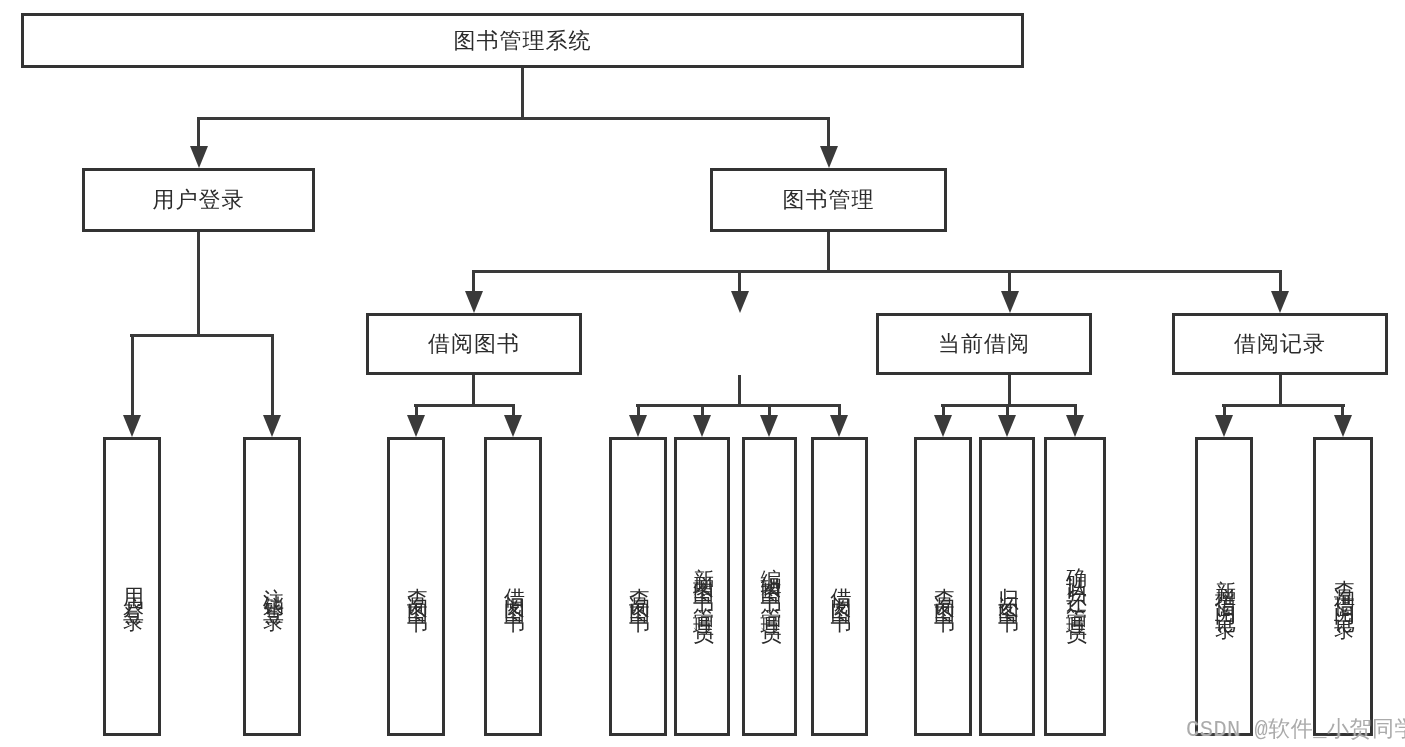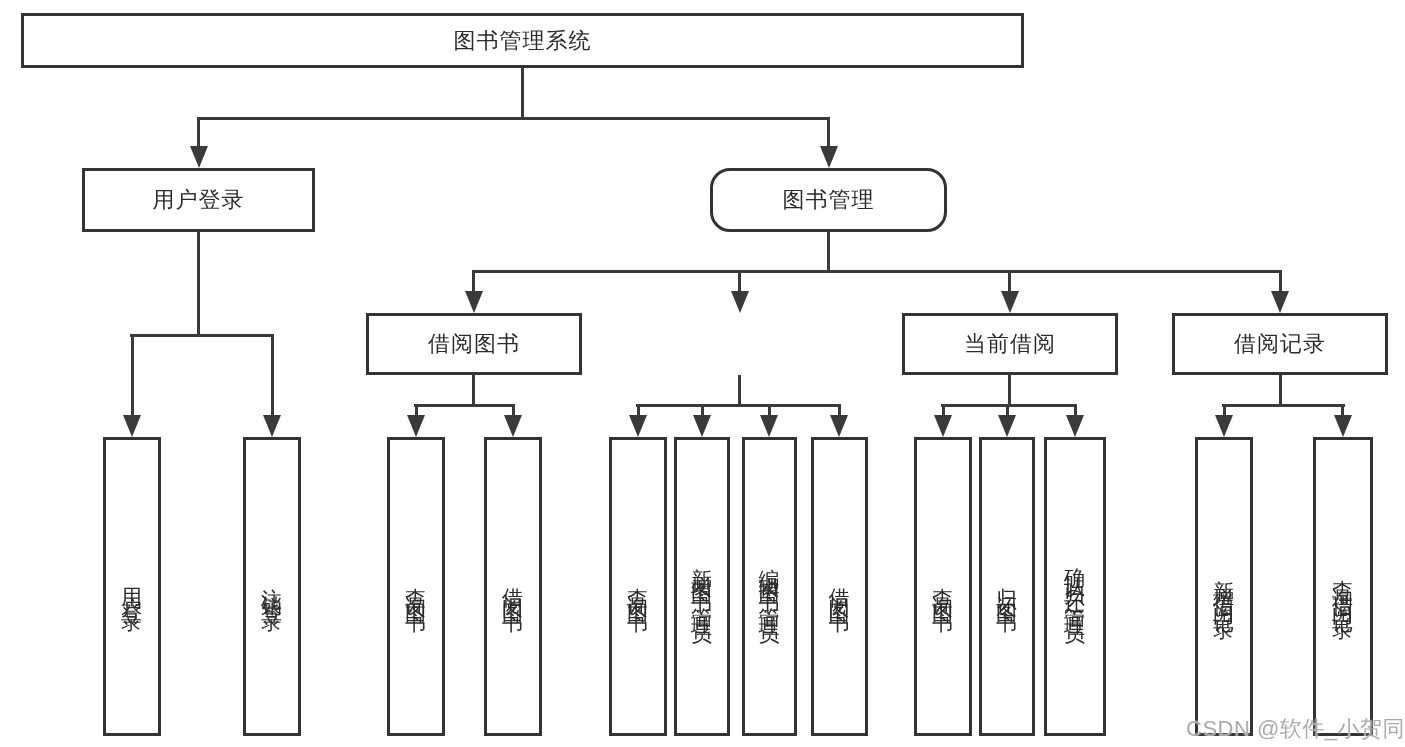--- a/index.html
+++ b/index.html
@@ -4,20 +4,21 @@
 <style>
   * { margin: 0; padding: 0; box-sizing: border-box; }
   html, body { background: #ffffff; }
   body { font-family: "Liberation Sans", sans-serif; }
   .canvas {
     position: relative;
     width: 1405px;
     height: 747px;
     background: #ffffff;
     overflow: hidden;
+    font-family: Liberation Mono, monospace;
   }
   .node {
     position: absolute;
     border: 3px solid #333333;
     background: #ffffff;
     display: flex;
     align-items: center;
     justify-content: center;
     color: #2b2b2b;
     font-size: 22px;
@@ -47,25 +48,25 @@
     position: absolute;
     width: 0; height: 0;
     border-left: 9px solid transparent;
     border-right: 9px solid transparent;
     border-top: 22px solid #3a3a3a;
   }
   
   #root-box   { left: 21px;  top: 13px;  width: 1003px; height: 55px; }
   
   #l2-login   { left: 82px;  top: 168px; width: 233px; height: 64px; }
-  #l2-mgmt    { left: 710px; top: 168px; width: 237px; height: 64px; border-radius: 20px; }
+  #l2-mgmt    { left: 710px; top: 168px; width: 237px; height: 64px; }
   
   #l3-newbook { left: 366px;  top: 313px; width: 216px; height: 62px; }
   #l3-borrow  { left: 632px;  top: 313px; width: 216px; height: 62px; }
-  #l3-current { left: 902px;  top: 313px; width: 216px; height: 62px; }
+  #l3-current { left: 876px;  top: 313px; width: 216px; height: 62px; }
   #l3-records { left: 1172px; top: 313px; width: 216px; height: 62px; }
   
   .leaf { top: 437px; height: 299px; }
   #leaf-0  { left: 103px;  width: 58px; }
   #leaf-1  { left: 243px;  width: 58px; }
   #leaf-2  { left: 387px;  width: 58px; }
   #leaf-3  { left: 484px;  width: 58px; }
   #leaf-4  { left: 609px;  width: 58px; }
   #leaf-5  { left: 674px;  width: 56px; }
   #leaf-6  { left: 742px;  width: 55px; }

